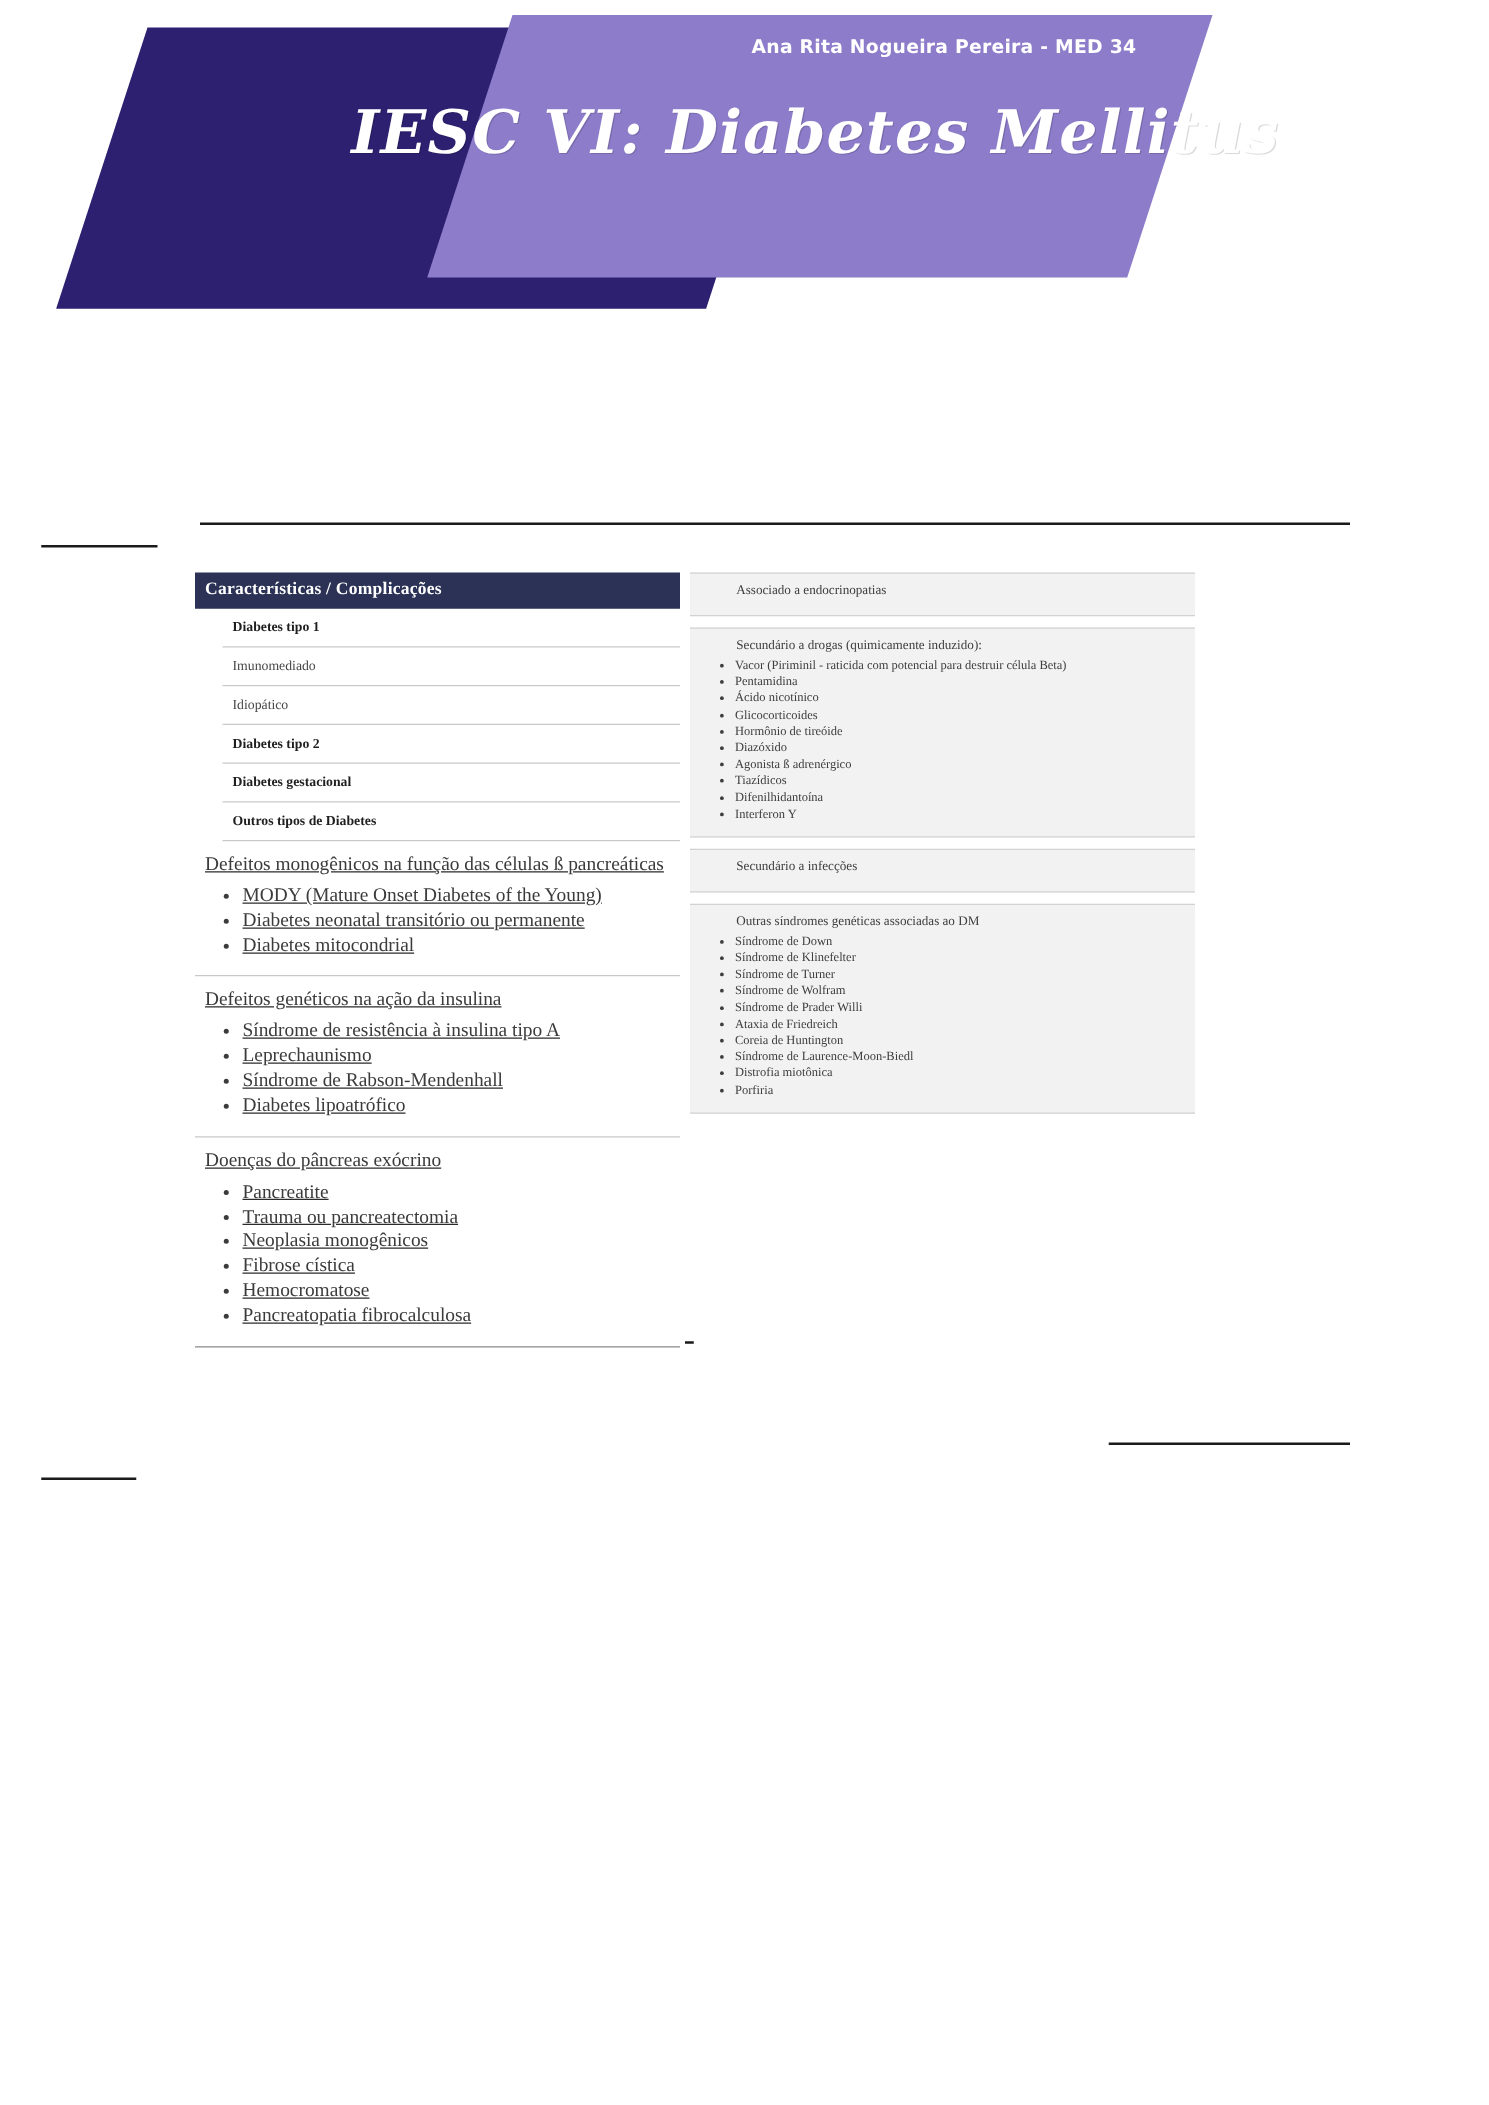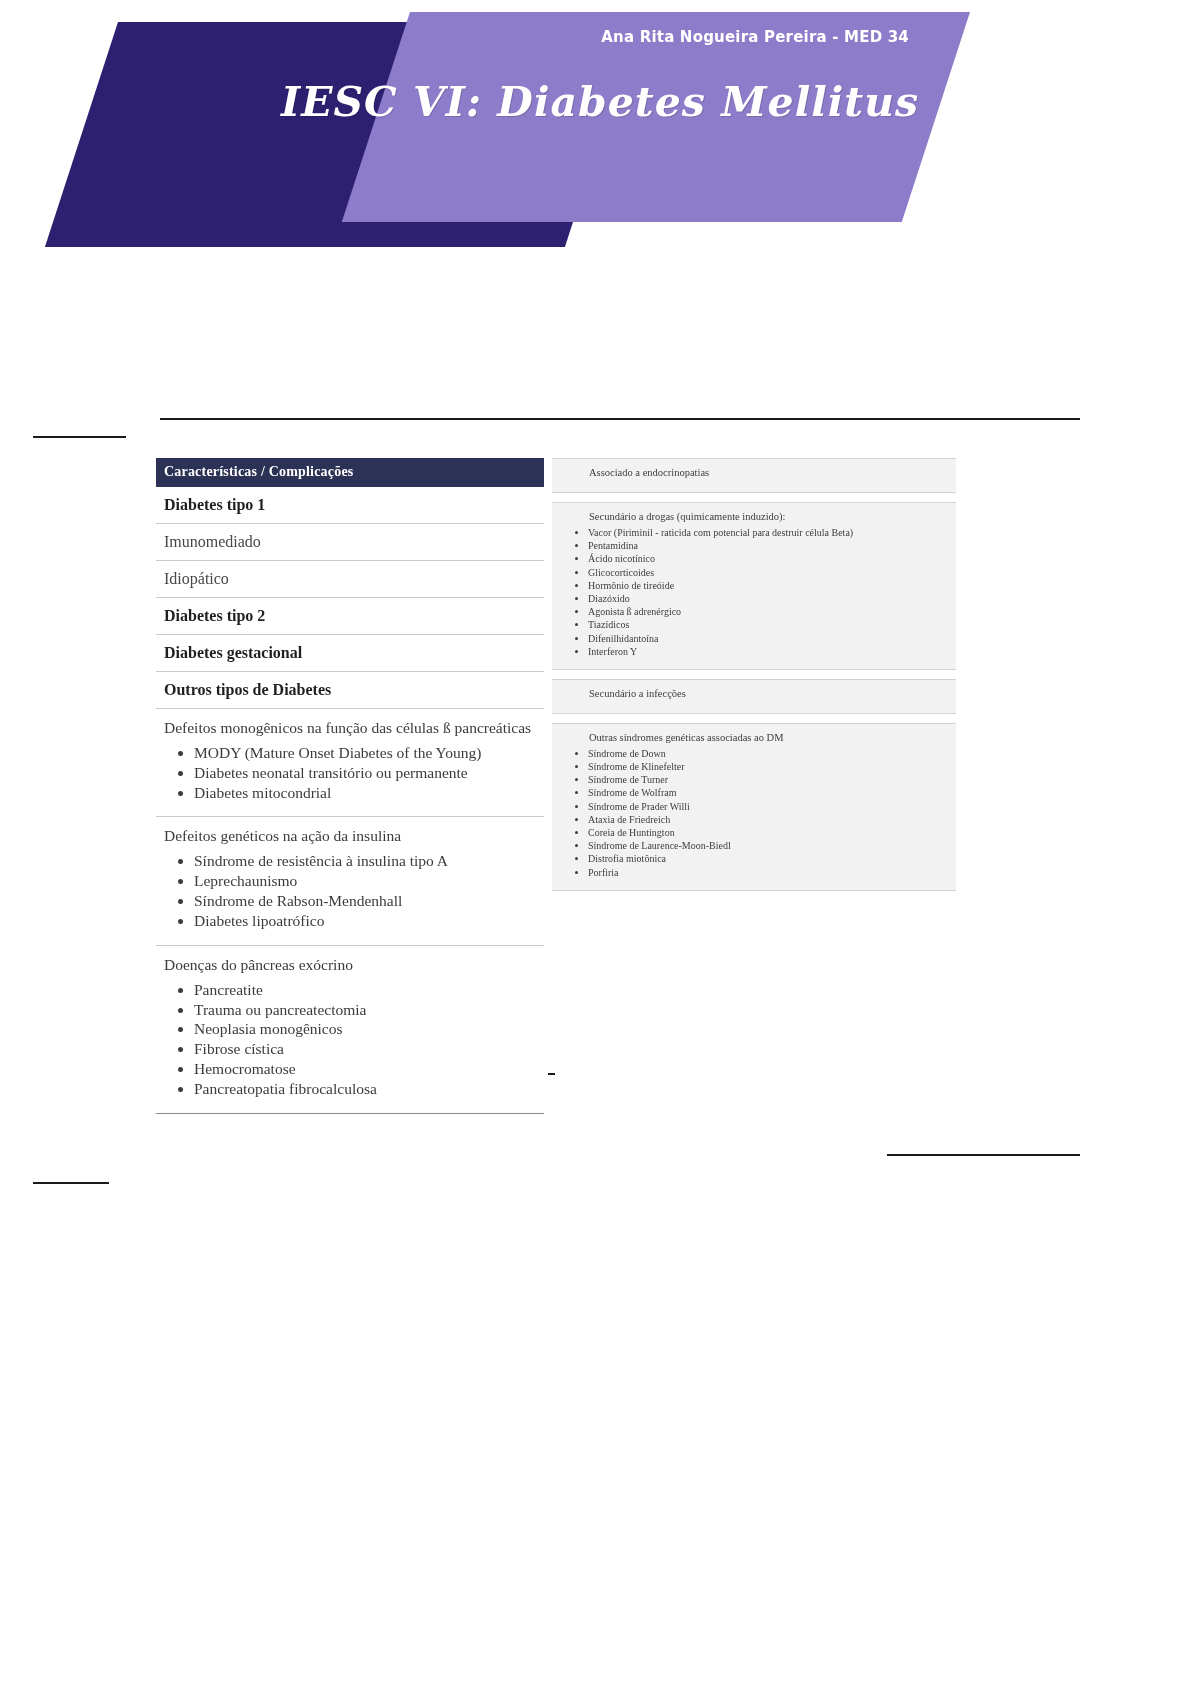--- a/index.html
+++ b/index.html
@@ -55,21 +55,21 @@
     white-space: nowrap;
   }
   .banner-title {
     position: absolute;
     left: 281px;
     top: 78px;
     color: #ffffff;
     font-family: "DejaVu Serif", serif;
     font-style: italic;
     font-weight: bold;
-    font-size: 41px;
+    font-size: 48px;
     letter-spacing: 1px;
     text-shadow: 1px 1px 0 rgba(0,0,0,0.15);
     white-space: nowrap;
   }
 
   
   .rule {
     position: absolute;
     background: #1a1a1a;
   }
@@ -105,33 +105,35 @@
     color: #ffffff;
     font-family: Liberation Serif, serif;
     font-weight: bold;
     font-size: 14px;
     padding: 6px 8px 7px 8px;
     letter-spacing: 0.2px;
   }
   .row {
     border-bottom: 1px solid #c9c9c9;
     padding: 9px 8px 9px 8px;
-    font-size: 16px;
+    font-size: 11px;
     color: #3a3a3a;
+    margin-left: 22px;
   }
   .row.bold {
     font-weight: bold;
     color: #1f1f1f;
   }
   .row.plain {
     color: #474747;
   }
   .sec {
     border-bottom: 1px solid #c9c9c9;
     padding: 10px 8px 12px 8px;
+    text-decoration: underline;
   }
   .sec-title {
     font-size: 15.5px;
     color: #3b3b3b;
     margin: 0 0 6px 0;
   }
   ul.bul {
     margin: 6px 0 2px 0;
     padding-left: 30px;
     list-style: disc;

